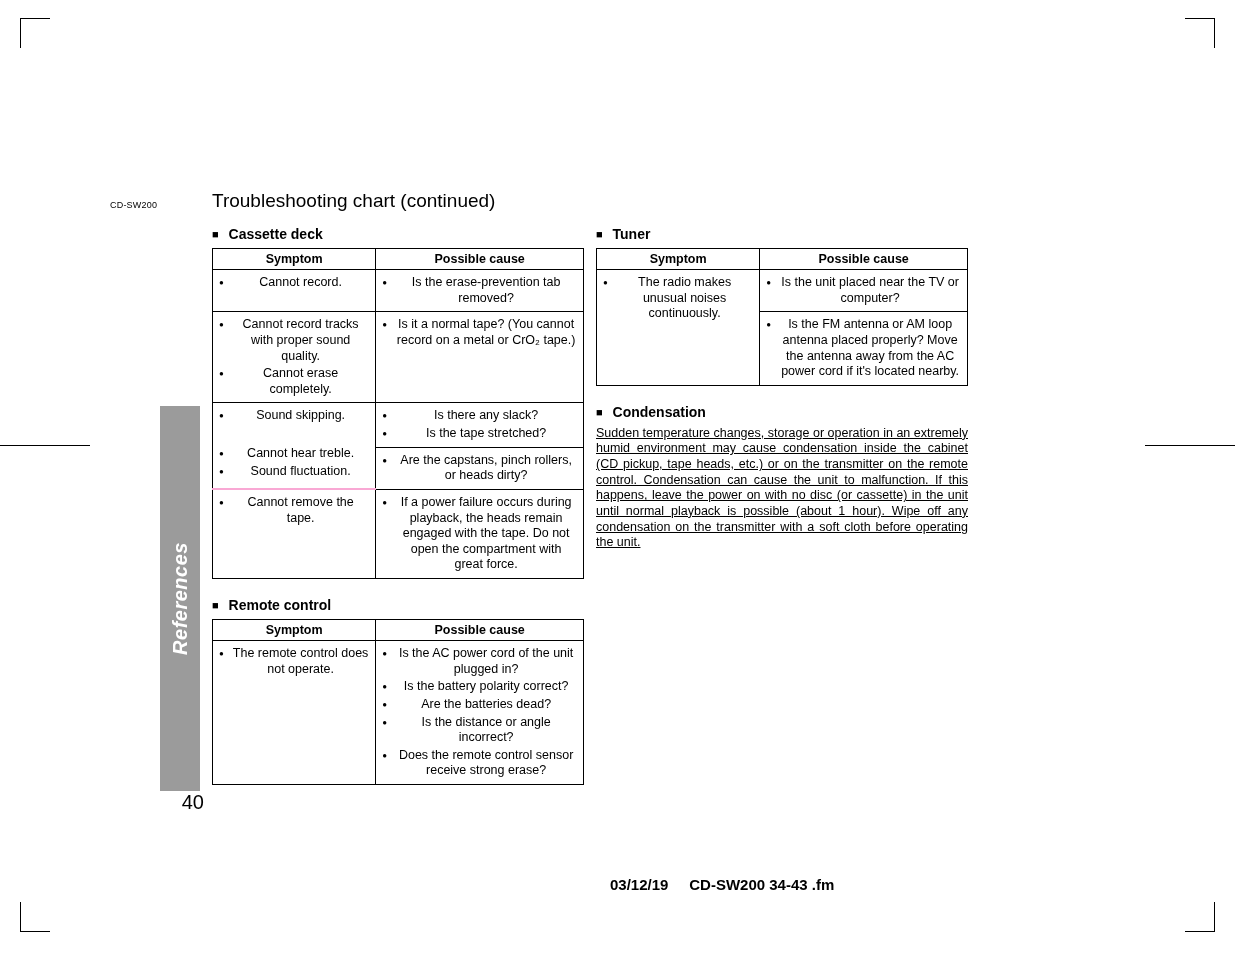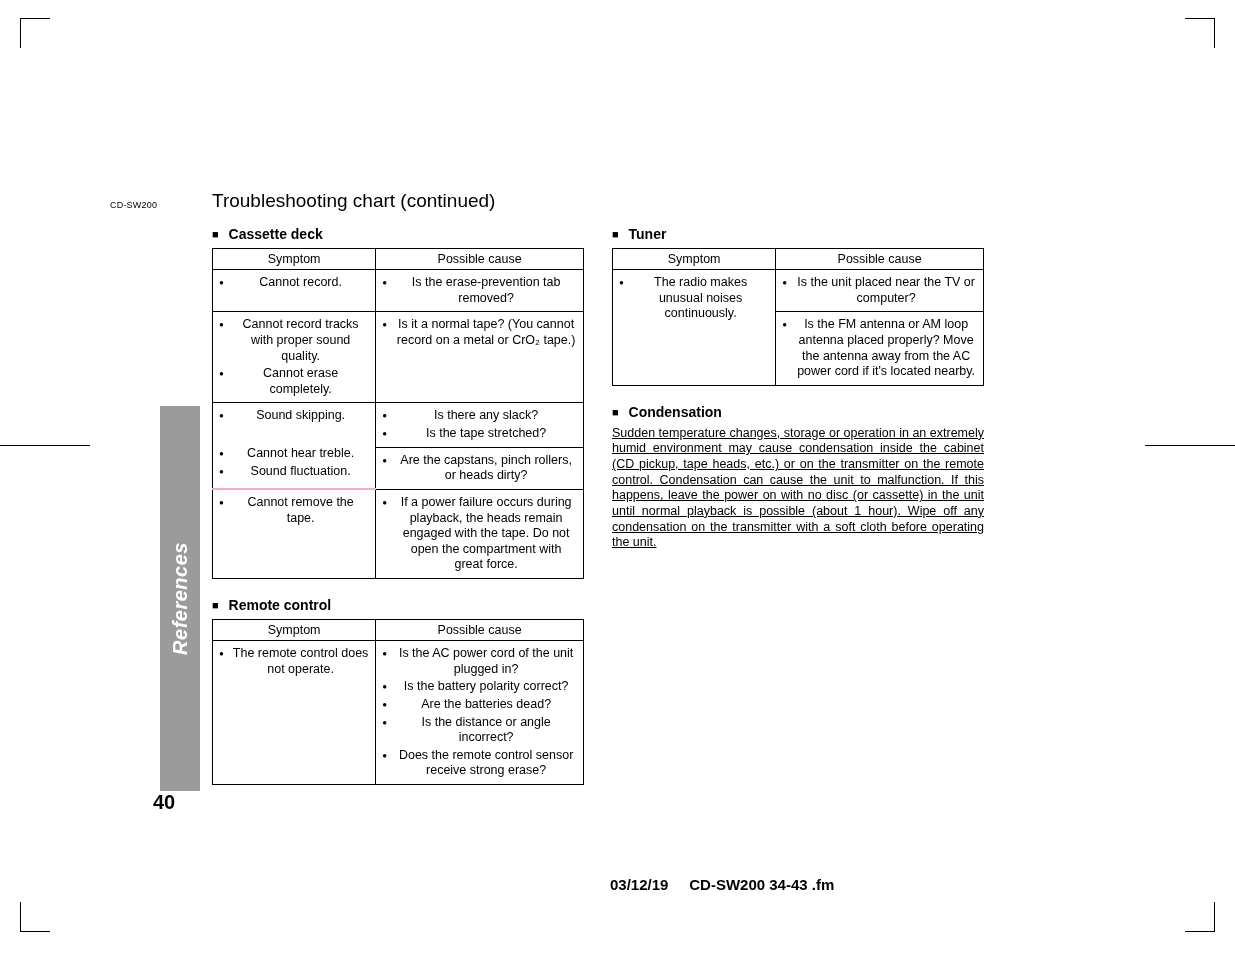--- a/index.html
+++ b/index.html
@@ -26,31 +26,31 @@
   .model-code {
     position:absolute; left:-2px; top:14px;
     font-size:9px; letter-spacing:0.2px;
   }
 
   .page-title {
     font-weight:normal; font-size:19px;
     margin:4px 0 10px 100px;
   }
 
-  .columns { display:flex; gap:28px; margin-left:100px; }
+  .columns { display:flex; gap:12px; margin-left:100px; }
   .col { width:372px; }
 
   .section-head { font-weight:bold; font-size:14px; margin:4px 0 6px; }
   .section-head .blk { font-family: Arial; font-size:11px; vertical-align:1px; margin-right:6px; }
 
   table.trouble {
     border-collapse:collapse; width:100%; font-size:12.5px;
   }
   table.trouble th {
-    border:1px solid #000; padding:3px 6px; font-weight:normal; text-align:center;
+    border:1px solid #000; padding:3px 6px; font-weight:bold; text-align:center;
   }
   table.trouble td {
     border:1px solid #000; padding:3px 6px; vertical-align:top;
   }
   ul.b { list-style:none; margin:0; padding:0;text-align:center; }
   ul.b li { position:relative; padding-left:13px; margin:2px 0; line-height:1.25; }
   ul.b li::before { content:"●"; font-size:8px; position:absolute; left:0; top:3px; }
 
   .para { font-size:12.5px; text-align:justify; line-height:1.25; margin-top:3px;text-decoration:underline; }
 
@@ -59,23 +59,23 @@
     width:40px; height:385px;
     background:#9b9b9b;
     display:flex; align-items:center; justify-content:center;
   }
   .side-tab .rot {
     transform:rotate(-90deg);
     color:#fff; font-style:italic; font-weight:bold; font-size:20px;
     letter-spacing:0.5px;
   }
   .page-num {
-    position:absolute; left:144px; top:791px;
-    width:40px; text-align:center;
-    font-weight:bold; font-size:20px;
+    position:absolute; left:164px; top:791px;
+    width:40px; text-align:right;
+    font-weight:normal; font-size:20px;
   }
 
   .footer {
     position:absolute; left:610px; top:876px;
     font-size:15px;
     font-weight:bold;
   }
 </style>
 </head>
 <body>

